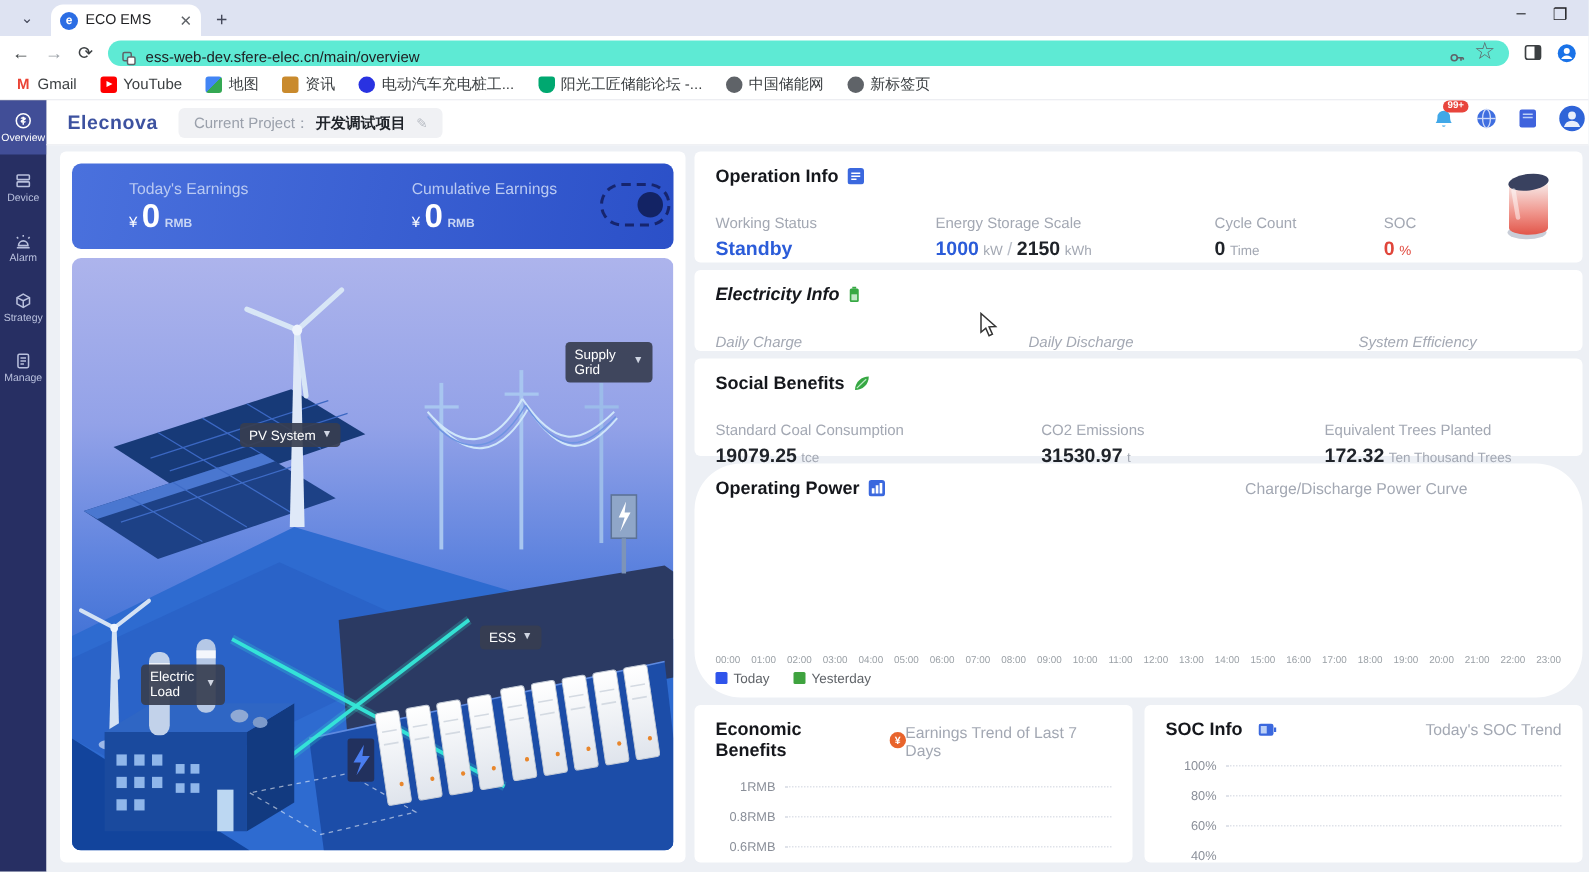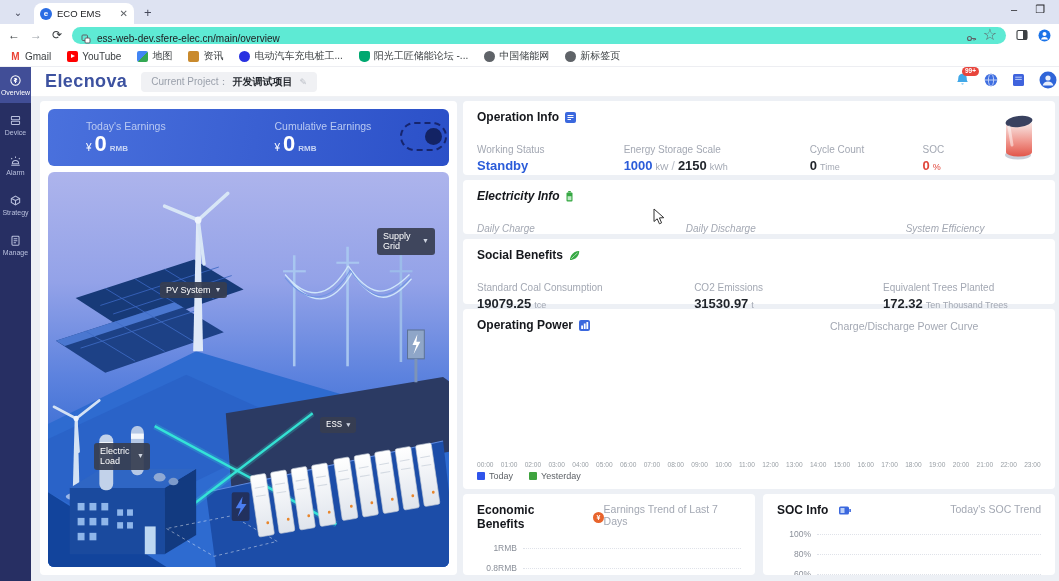--- a/index.html
+++ b/index.html
@@ -48,21 +48,21 @@
   .app { position:absolute; top:67px; left:0; right:0; bottom:0; }
   .sidebar { position:absolute; left:0; top:0; width:31px; bottom:0; background:#272f63;
     display:flex; flex-direction:column; align-items:stretch; }
   .side-item { height:36px; margin-bottom:4px; display:flex; flex-direction:column; align-items:center;
     justify-content:center; gap:2px; color:#b9c0dd; font-size:7px; }
   .side-item.active { background:#414e97; color:#fff; }
   .side-item svg { width:13px; height:13px; stroke:currentColor; fill:none; stroke-width:1.1; }
 
   .apphead { position:absolute; left:31px; top:0; right:0; height:30px; background:#fff;
     border-bottom:1px solid #f0f1f4; display:flex; align-items:center; padding:0 10px 0 14px; }
-  .logo { font-size:18px; font-weight:bold; color:#3d52a0; letter-spacing:.4px; margin-right:14px; }
+  .logo { font-size:13px; font-weight:bold; color:#3d52a0; letter-spacing:.4px; margin-right:14px; }
   .project-pill { background:#f0f1f4; border-radius:4px; height:20px; display:flex; align-items:center;
     gap:4px; padding:0 10px; font-size:10px; }
   .project-label { color:#9aa0ab; }
   .project-name { color:#1f2329; font-weight:bold; }
   .edit-ico { color:#b8bcc4; font-size:9px; margin-left:3px; }
   .head-icons { margin-left:auto; display:flex; align-items:center; gap:14px; }
   .bell-wrap { position:relative; }
   .badge { position:absolute; top:-5px; left:7px; background:#e8453c; color:#fff; font-size:6.5px;
     font-weight:bold; border-radius:6px; padding:1px 3px; line-height:1; }
   .avatar-ico { margin-right:-8px; }
@@ -89,21 +89,21 @@
   .banner-annotation .dot { position:absolute; right:3px; top:4px; width:17px; height:17px;
     border-radius:50%; background:#132364; }
 
   .scene { margin-top:6px; flex:1; border-radius:6px; overflow:hidden; position:relative; }
   .scene svg.scene-art { position:absolute; inset:0; width:100%; height:100%; }
   .scene-tag { position:absolute; background:rgba(55,62,80,.92); color:#fff; font-size:9px;
     line-height:1.15; padding:3px 6px; border-radius:3px; display:flex; align-items:center; gap:4px; }
   .scene-tag .chev { color:#cfd5e2; font-size:7px; }
   .tag-grid { left:329px; top:56px; width:58px; }
   .tag-pv { left:112px; top:110px; }
-  .tag-ess { left:272px; top:245px;font-family:Liberation Mono, monospace; }
+  .tag-ess { left:272px; top:245px; }
   .tag-load { left:46px; top:271px; width:56px; }
 
   
   .right-col { flex:1; min-width:0; display:flex; flex-direction:column; gap:5px; }
   .card { background:#fff; border-radius:4px; padding:9px 14px 8px; }
   .card-title-row { display:flex; align-items:center; gap:6px; }
   .card-title { font-size:12px; font-weight:bold; color:#15171c; }
   .t-ico { display:flex; align-items:center; }
   .fields { display:flex; margin-top:20px; }
   .f-label { font-size:10px; color:#a3a8b3; }
@@ -116,33 +116,33 @@
 
   .card-op { height:74px; position:relative; }
   .col-op1 { width:26%; } .col-op2 { width:33%; } .col-op3 { width:20%; } .col-op4 { width:12%; }
   .batt-art { position:absolute; right:14px; top:10px; }
 
   .card-elec { height:54px;font-style:italic; }
   .col-e1 { width:37%; } .col-e2 { width:39%; } .col-e3 { width:24%; }
   .card-social { height:65px; }
   .col-s1 { width:38.5%; } .col-s2 { width:33.5%; } .col-s3 { width:28%; }
 
-  .card-power { height:180px; display:flex; flex-direction:column; position:relative; }
+  .card-power { height:156px; display:flex; flex-direction:column; position:relative;border-radius:31px; }
   .power-subtitle { position:absolute; left:62%; top:11px; font-size:10.5px; color:#a3a8b3; }
   .plot-area { flex:1; }
   .xaxis { display:flex; justify-content:space-between; font-size:6.6px; color:#9aa0a6; }
   .legend { display:flex; gap:16px; margin-top:3px; font-size:9px; color:#5f6368; }
   .legend-item { display:flex; align-items:center; gap:4px; }
   .sq { width:8px; height:8px; border-radius:1px; display:inline-block; }
   .sq-today { background:#2f54eb; }
   .sq-yest { background:#3fa33f; }
 
   .bottom-row { flex:1; display:flex; gap:8px; min-height:0; }
   .bottom-card { flex:1; display:flex; flex-direction:column; overflow:hidden; }
-  .bc-head { display:flex; align-items:flex-start; justify-content:space-between; }
+  .bc-head { display:flex; align-items:flex-end; justify-content:space-between; }
   .bc-sub { font-size:10.5px; color:#a3a8b3; }
   .grid-rows { margin-top:7px; }
   .grow { display:flex; align-items:center; gap:6px; height:20px; }
   .ytick { width:40px; text-align:right; font-size:8.5px; color:#8a8f99; flex:0 0 40px; }
   .dotline { flex:1; border-top:1px dotted #dfe2e9; }
 
   
   .cursor { position:absolute; left:653px; top:208px; z-index:50; }
 </style>
 </head>

